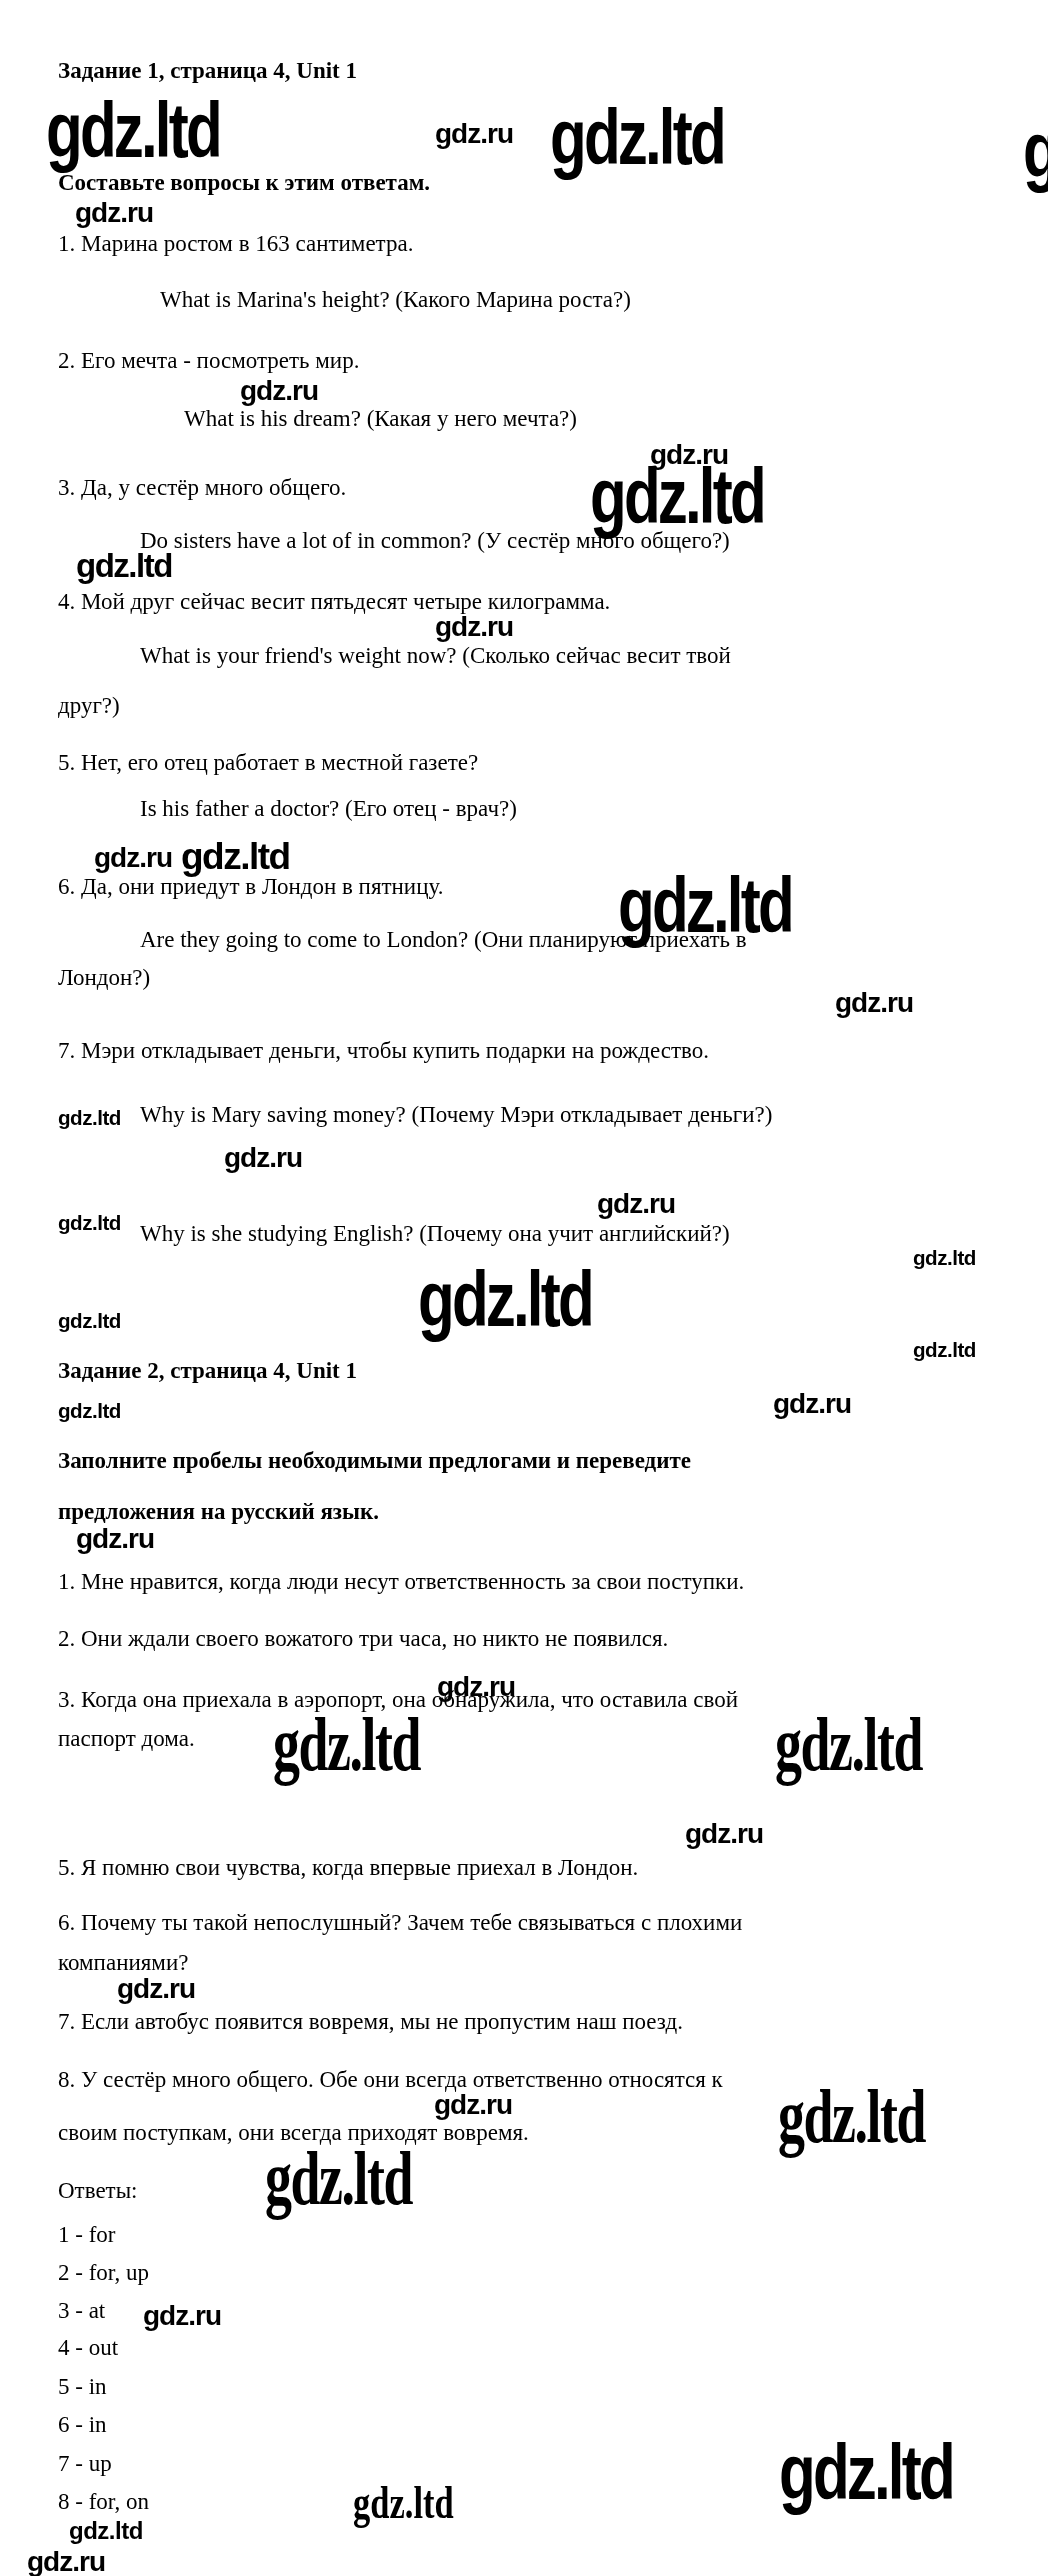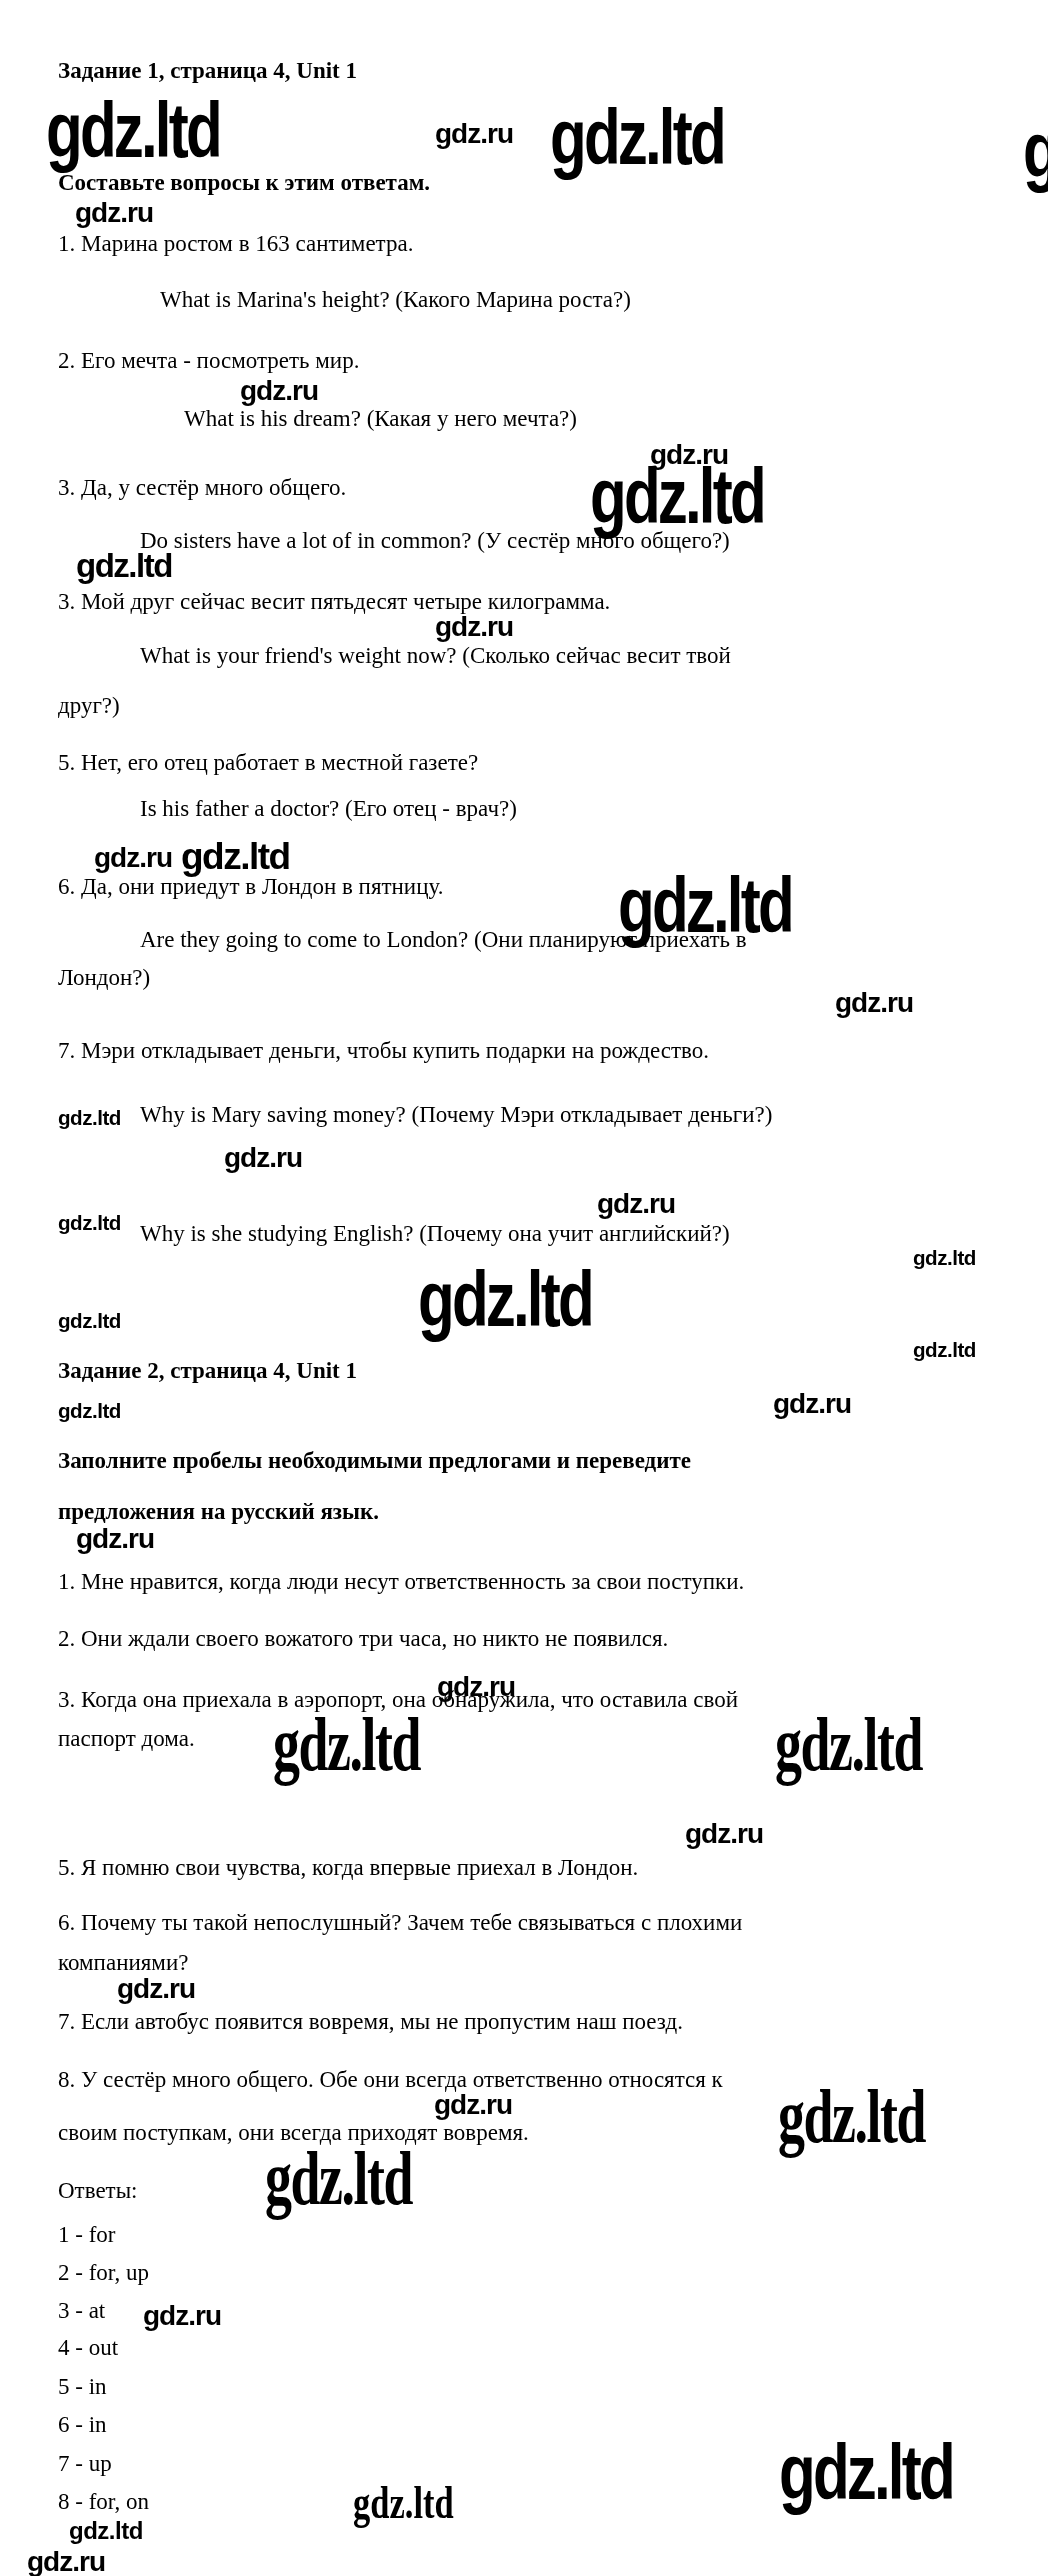--- a/index.html
+++ b/index.html
@@ -50,21 +50,21 @@
 
   <div class="t" style="left:58px; top:231px;">1. Марина ростом в 163 сантиметра.</div>
   <div class="t" style="left:140px; top:287px;margin-left:20px;">What is Marina's height? (Какого Марина роста?)</div>
 
   <div class="t" style="left:58px; top:348px;">2. Его мечта - посмотреть мир.</div>
   <div class="t" style="left:140px; top:406px;margin-left:44px;">What is his dream? (Какая у него мечта?)</div>
 
   <div class="t" style="left:58px; top:475px;">3. Да, у сестёр много общего.</div>
   <div class="t" style="left:140px; top:528px;">Do sisters have a lot of in common? (У сестёр много общего?)</div>
 
-  <div class="t" style="left:58px; top:589px;">3. Мой друг сейчас весит пятьдесят четыре килограмма.</div>
+  <div class="t" style="left:58px; top:589px;">4. Мой друг сейчас весит пятьдесят четыре килограмма.</div>
   <div class="t" style="left:140px; top:643px;">What is your friend's weight now? (Сколько сейчас весит твой</div>
   <div class="t" style="left:58px; top:693px;">друг?)</div>
 
   <div class="t" style="left:58px; top:750px;">5. Нет, его отец работает в местной газете?</div>
   <div class="t" style="left:140px; top:796px;">Is his father a doctor? (Его отец - врач?)</div>
 
   <div class="t" style="left:58px; top:874px;">6. Да, они приедут в Лондон в пятницу.</div>
   <div class="t" style="left:140px; top:927px;">Are they going to come to London? (Они планируют приехать в</div>
   <div class="t" style="left:58px; top:965px;">Лондон?)</div>
 

